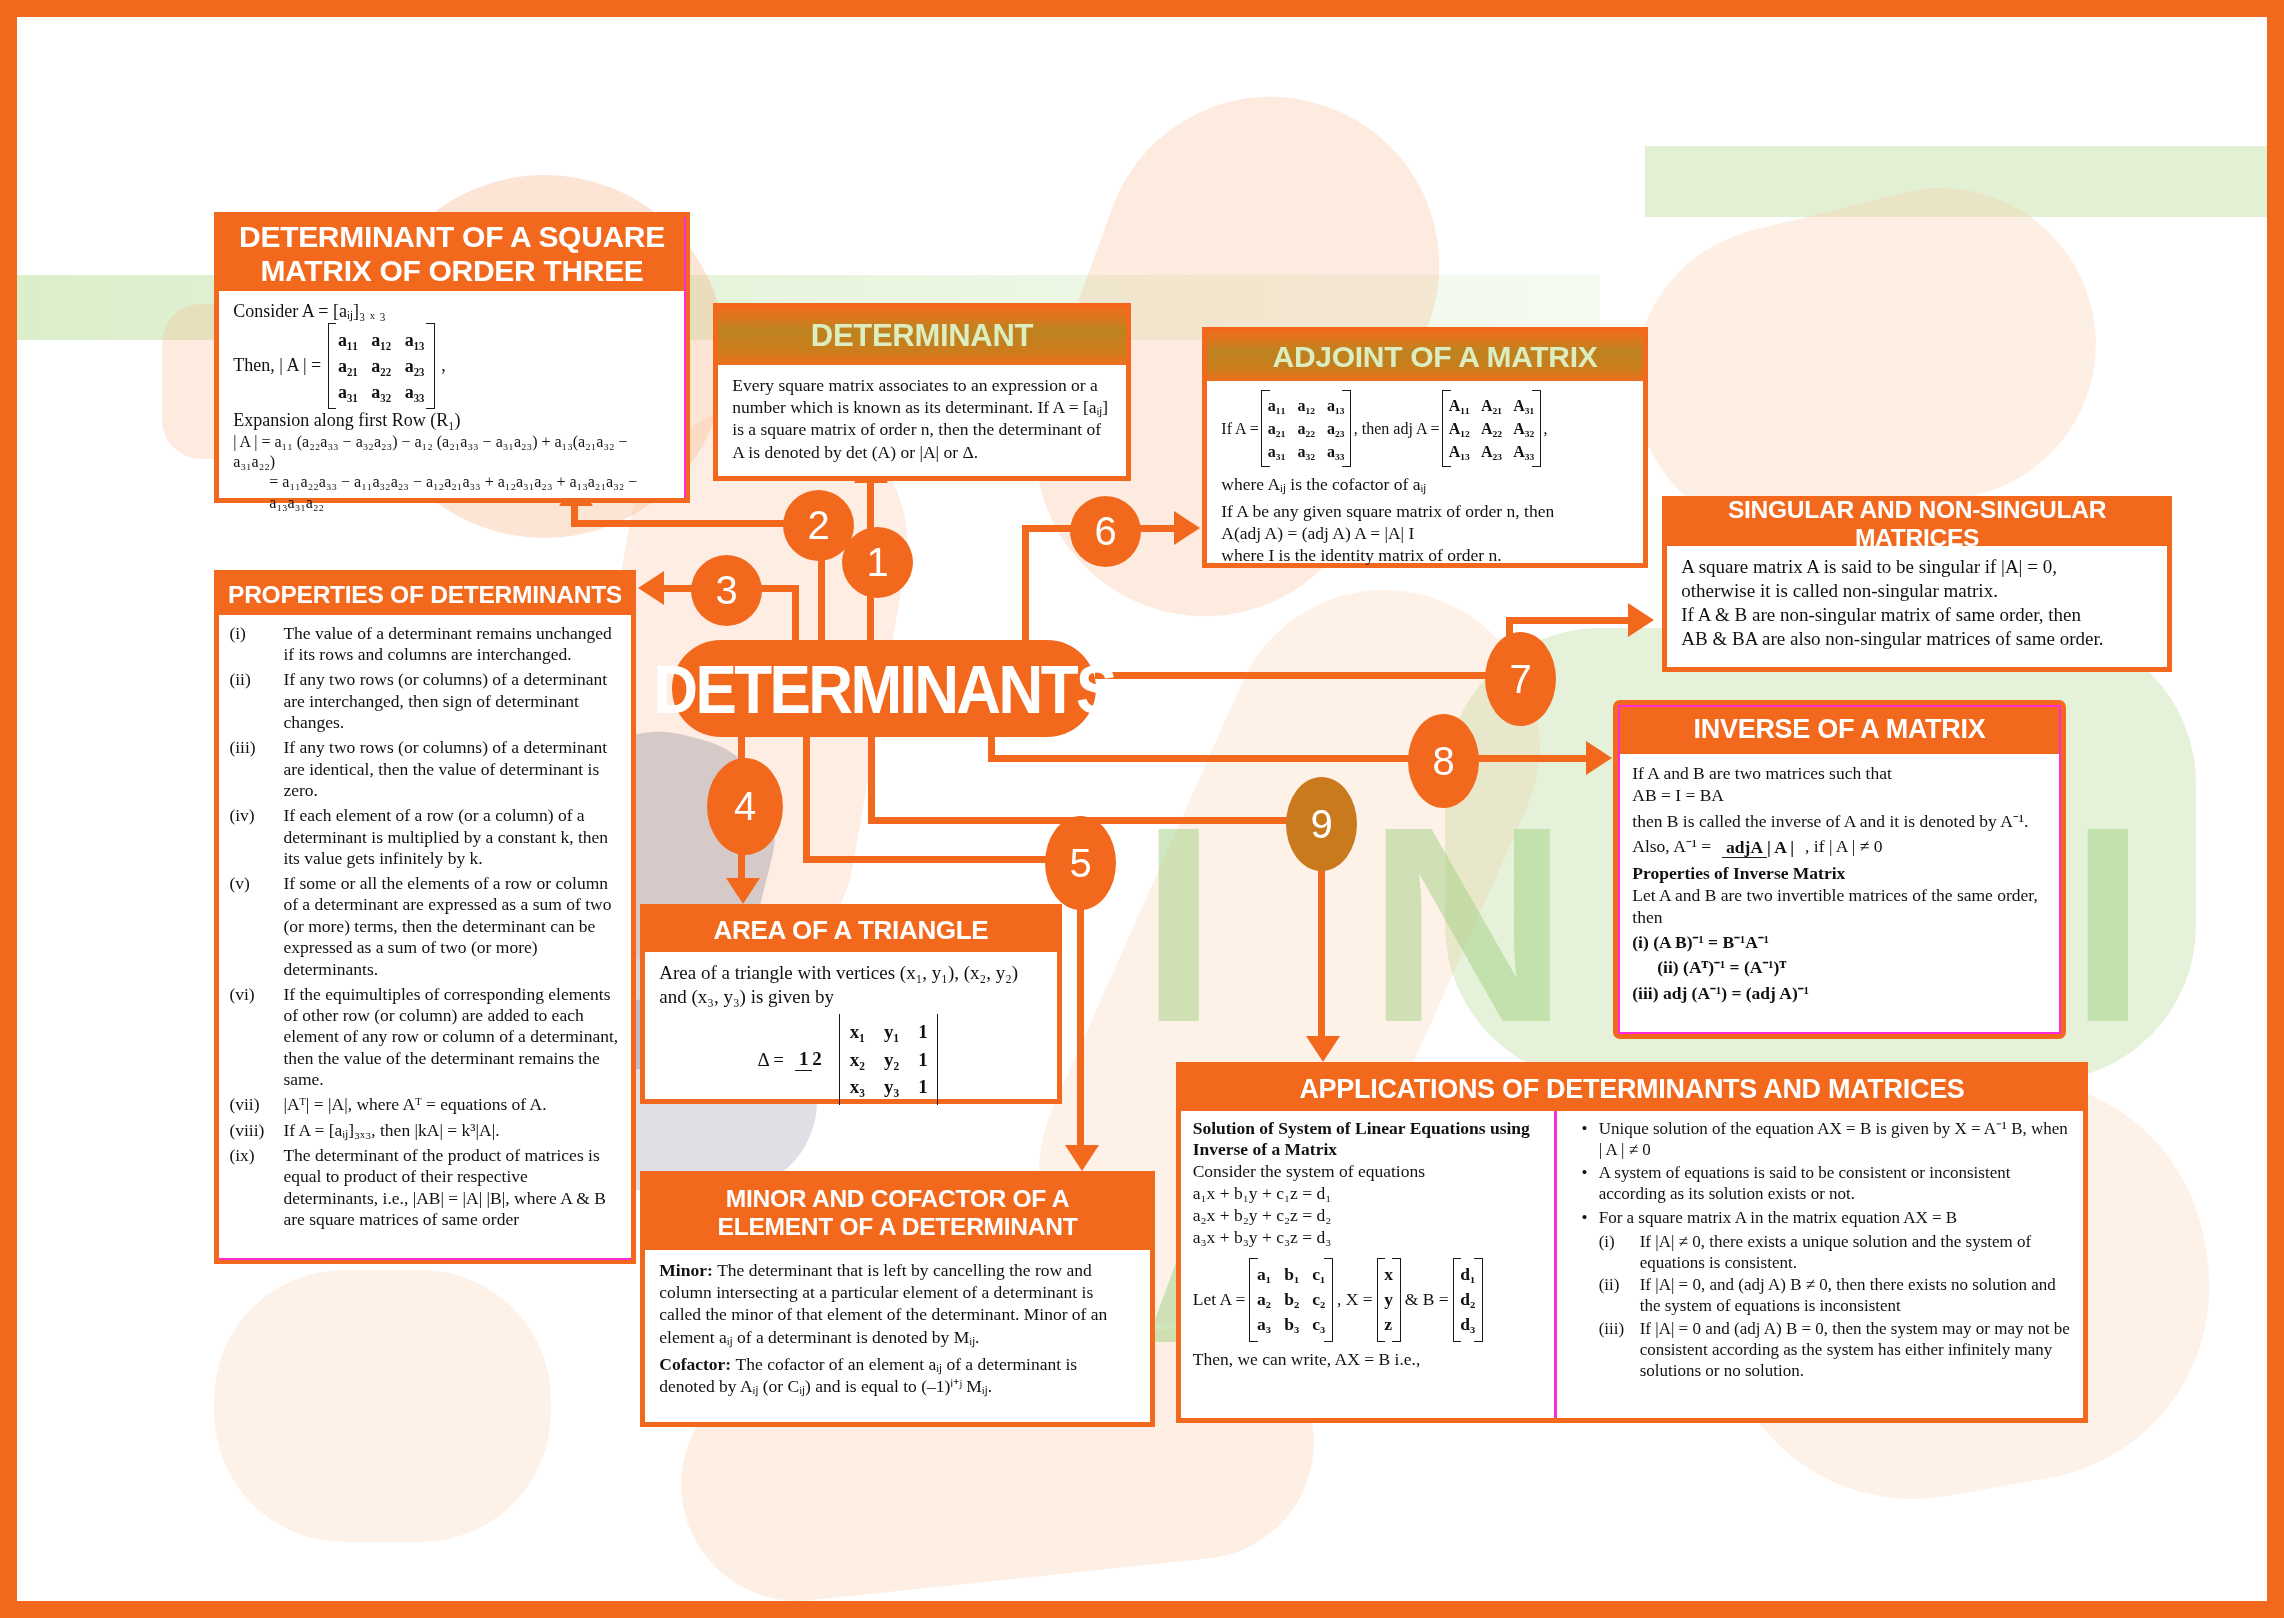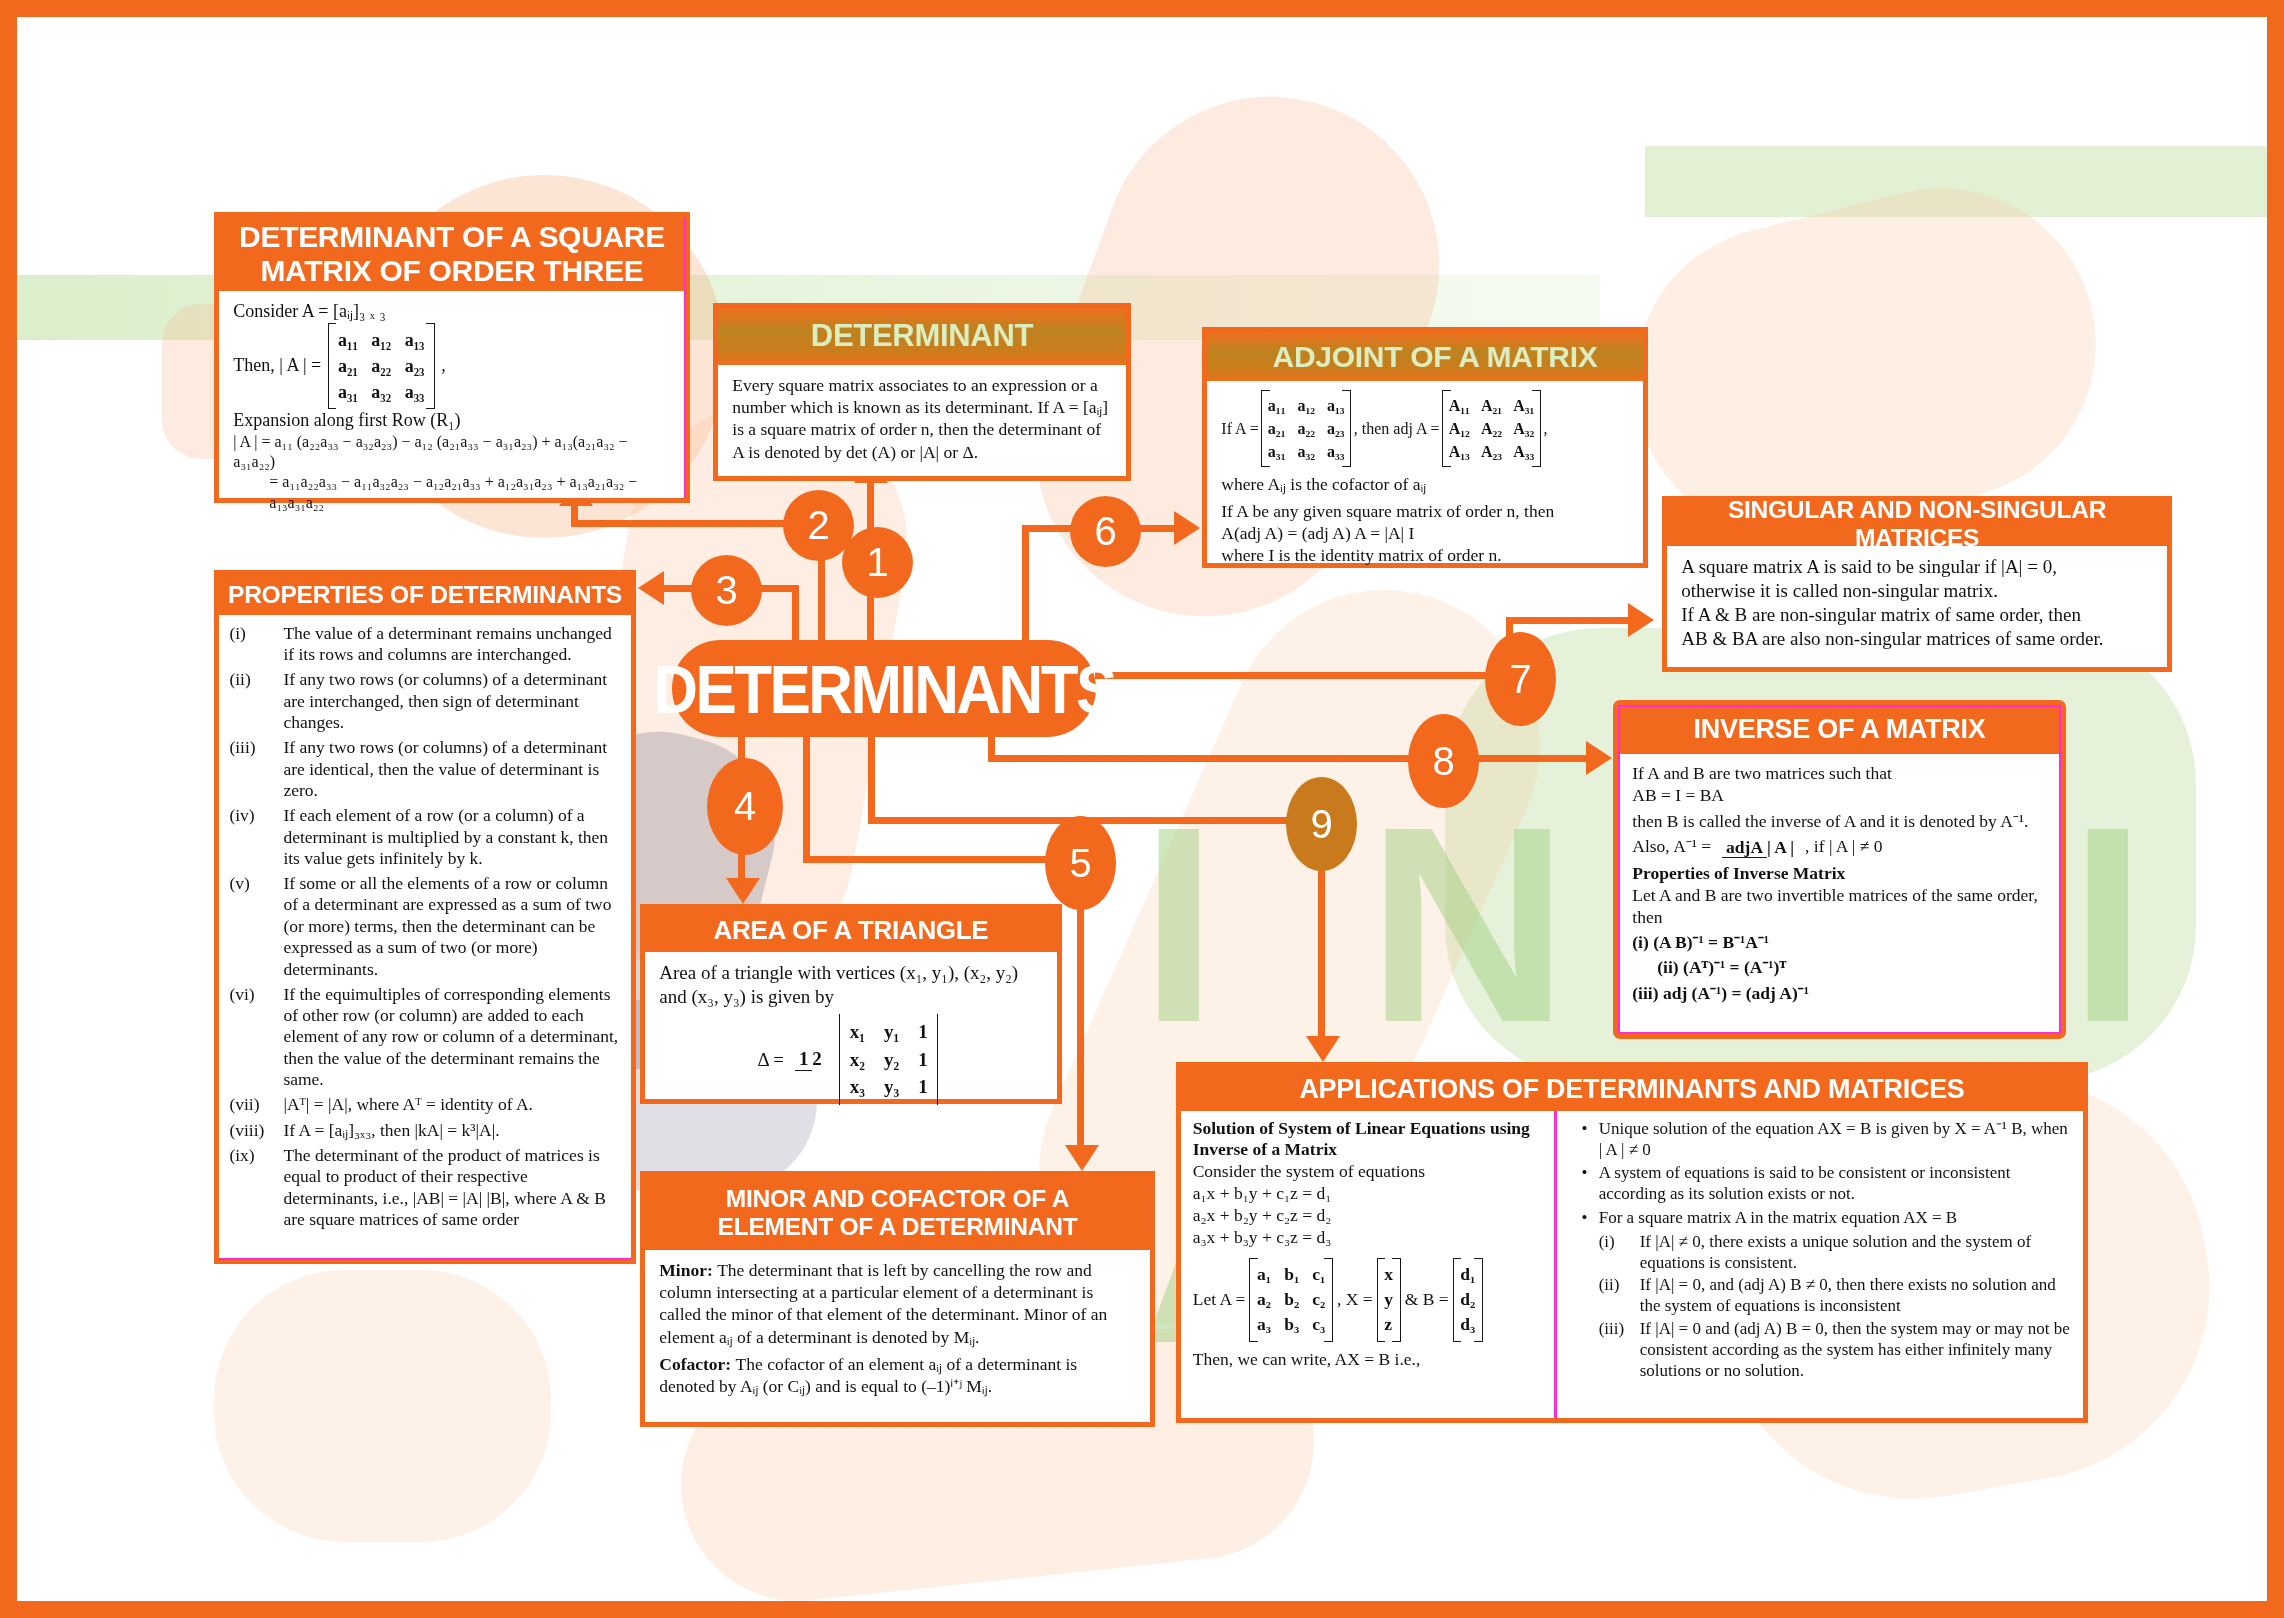--- a/index.html
+++ b/index.html
@@ -237,21 +237,21 @@
       <div class="pitem">
           <span class="pnum">(v)</span>
           <span class="ptext">If some or all the elements of a row or column of a determinant are expressed as a sum of two (or more) terms, then the determinant can be expressed as a sum of two (or more) determinants.</span>
         </div>
       <div class="pitem">
           <span class="pnum">(vi)</span>
           <span class="ptext">If the equimultiples of corresponding elements of other row (or column) are added to each element of any row or column of a determinant, then the value of the determinant remains the same.</span>
         </div>
       <div class="pitem">
           <span class="pnum">(vii)</span>
-          <span class="ptext">|Aᵀ| = |A|, where Aᵀ = identity of A.</span>
+          <span class="ptext">|Aᵀ| = |A|, where Aᵀ = equations of A.</span>
         </div>
       <div class="pitem">
           <span class="pnum">(viii)</span>
           <span class="ptext">If A = [aᵢⱼ]₃ₓ₃, then |kA| = k³|A|.</span>
         </div>
       <div class="pitem">
           <span class="pnum">(ix)</span>
           <span class="ptext">The determinant of the product of matrices is equal to product of their respective determinants, i.e., |AB| = |A| |B|, where A &amp; B are square matrices of same order</span>
         </div>
     </div>

